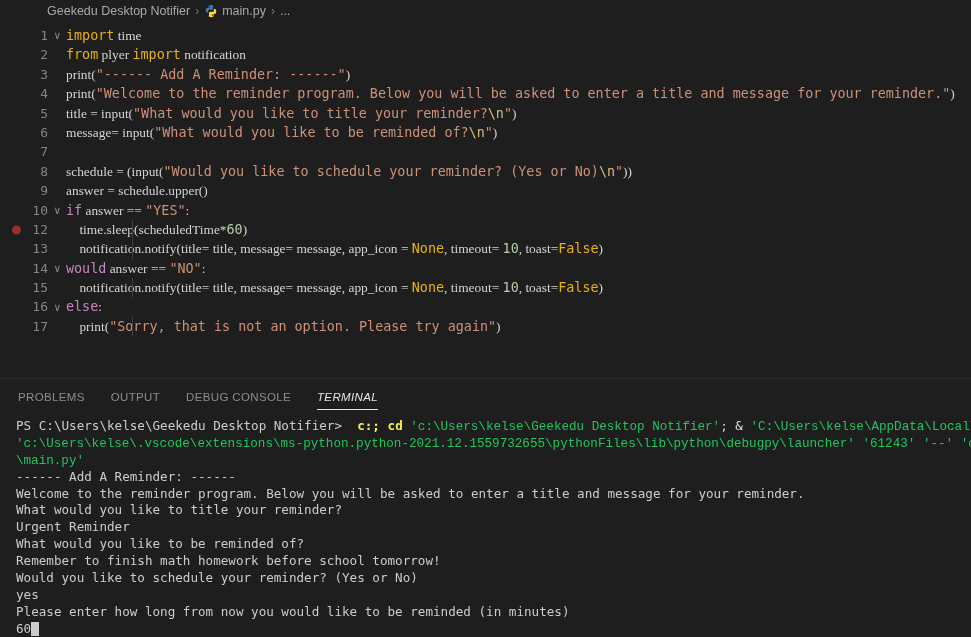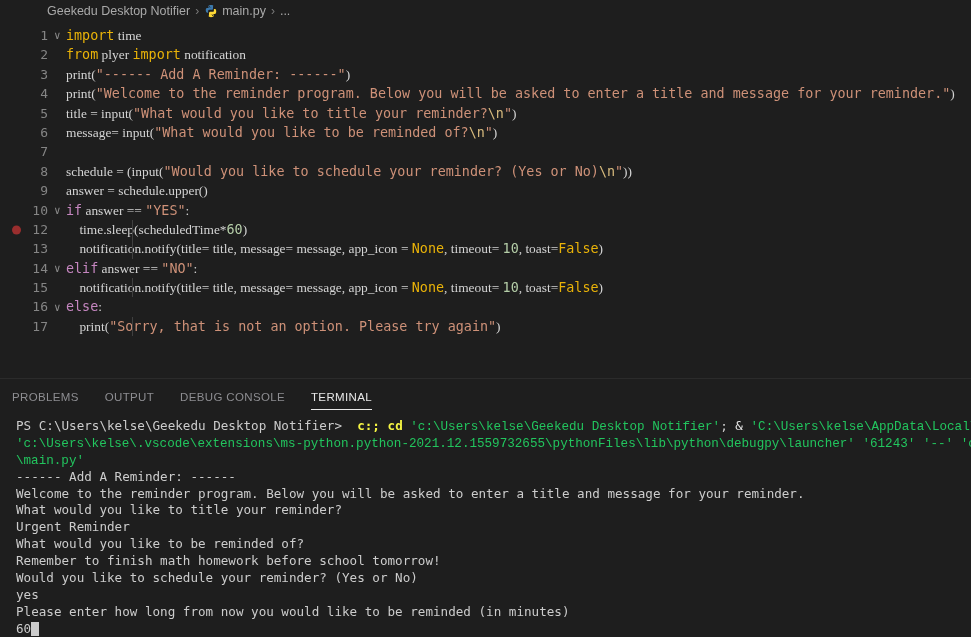--- a/index.html
+++ b/index.html
@@ -102,35 +102,35 @@
     border-top:1px solid #2b2b2b;
     display:flex;
     flex-direction:column;
     overflow:hidden;
   }
   .panel-tabs {
     height:35px;
     flex:0 0 35px;
     display:flex;
     align-items:flex-end;
-    padding-left:12px;
+    padding-left:18px;
     gap:26px;
     font-family:"Liberation Sans", sans-serif;
     font-size:11.5px;
     letter-spacing:.35px;
   }
   .ptab {
     color:#8d8d91;
     height:35px;
     display:flex;
     align-items:center;
     position:relative;
     cursor:pointer;
   }
-  .ptab.active { color:#e7e7e7; }
+  .ptab.active { color:#e7e7e7;font-style:italic; }
   .ptab.active::after {
     content:"";
     position:absolute;
     left:0; right:0; bottom:4px;
     height:1px; background:#e7e7e7;
   }
   .terminal {
     flex:1 1 auto;
     padding:4px 0 0 16px;
     font-family:"DejaVu Sans Mono", monospace;
@@ -175,21 +175,21 @@
     <div class="code-line"><div class="gutter"><span class="lnum">3</span></div><div class="codetext"><span class="pl">print(</span><span class="str">"------ Add A Reminder: ------"</span><span class="pl">)</span></div></div>
     <div class="code-line"><div class="gutter"><span class="lnum">4</span></div><div class="codetext"><span class="pl">print(</span><span class="str">"Welcome to the reminder program. Below you will be asked to enter a title and message for your reminder."</span><span class="pl">)</span></div></div>
     <div class="code-line"><div class="gutter"><span class="lnum">5</span></div><div class="codetext"><span class="pl">title = input(</span><span class="str">"What would you like to title your reminder?</span><span class="esc">\n</span><span class="str">"</span><span class="pl">)</span></div></div>
     <div class="code-line"><div class="gutter"><span class="lnum">6</span></div><div class="codetext"><span class="pl">message= input(</span><span class="str">"What would you like to be reminded of?</span><span class="esc">\n</span><span class="str">"</span><span class="pl">)</span></div></div>
     <div class="code-line"><div class="gutter"><span class="lnum">7</span></div><div class="codetext"></div></div>
     <div class="code-line"><div class="gutter"><span class="lnum">8</span></div><div class="codetext"><span class="pl">schedule = (input(</span><span class="str">"Would you like to schedule your reminder? (Yes or No)</span><span class="esc">\n</span><span class="str">"</span><span class="pl">))</span></div></div>
     <div class="code-line"><div class="gutter"><span class="lnum">9</span></div><div class="codetext"><span class="pl">answer = schedule.upper()</span></div></div>
     <div class="code-line"><div class="gutter"><span class="lnum">10</span><span class="fold">∨</span></div><div class="codetext"><span class="kwc">if</span><span class="pl"> answer == </span><span class="str">"YES"</span><span class="pl">:</span></div></div>
     <div class="code-line"><div class="gutter"><span class="bp"></span><span class="lnum">12</span></div><div class="codetext"><span class="guide"></span><span class="pl">    time.sleep(scheduledTime*</span><span class="num">60</span><span class="pl">)</span></div></div>
     <div class="code-line"><div class="gutter"><span class="lnum">13</span></div><div class="codetext"><span class="guide"></span><span class="pl">    notification.notify(title= title, message= message, app_icon = </span><span class="kw">None</span><span class="pl">, timeout= </span><span class="num">10</span><span class="pl">, toast=</span><span class="kw">False</span><span class="pl">)</span></div></div>
-    <div class="code-line"><div class="gutter"><span class="lnum">14</span><span class="fold">∨</span></div><div class="codetext"><span class="kwc">elif</span><span class="pl"> answer == </span><span class="str">"NO"</span><span class="pl">:</span></div></div>
+    <div class="code-line"><div class="gutter"><span class="lnum">14</span><span class="fold">∨</span></div><div class="codetext"><span class="kwc">would</span><span class="pl"> answer == </span><span class="str">"NO"</span><span class="pl">:</span></div></div>
     <div class="code-line"><div class="gutter"><span class="lnum">15</span></div><div class="codetext"><span class="guide"></span><span class="pl">    notification.notify(title= title, message= message, app_icon = </span><span class="kw">None</span><span class="pl">, timeout= </span><span class="num">10</span><span class="pl">, toast=</span><span class="kw">False</span><span class="pl">)</span></div></div>
     <div class="code-line"><div class="gutter"><span class="lnum">16</span><span class="fold">∨</span></div><div class="codetext"><span class="kwc">else</span><span class="pl">:</span></div></div>
     <div class="code-line"><div class="gutter"><span class="lnum">17</span></div><div class="codetext"><span class="guide"></span><span class="pl">    print(</span><span class="str">"Sorry, that is not an option. Please try again"</span><span class="pl">)</span></div></div>
   </div>
 
 <div class="panel">
   <div class="panel-tabs" id="panel-tabs">
       <div class="ptab">PROBLEMS</div>
       <div class="ptab">OUTPUT</div>
       <div class="ptab">DEBUG CONSOLE</div>

